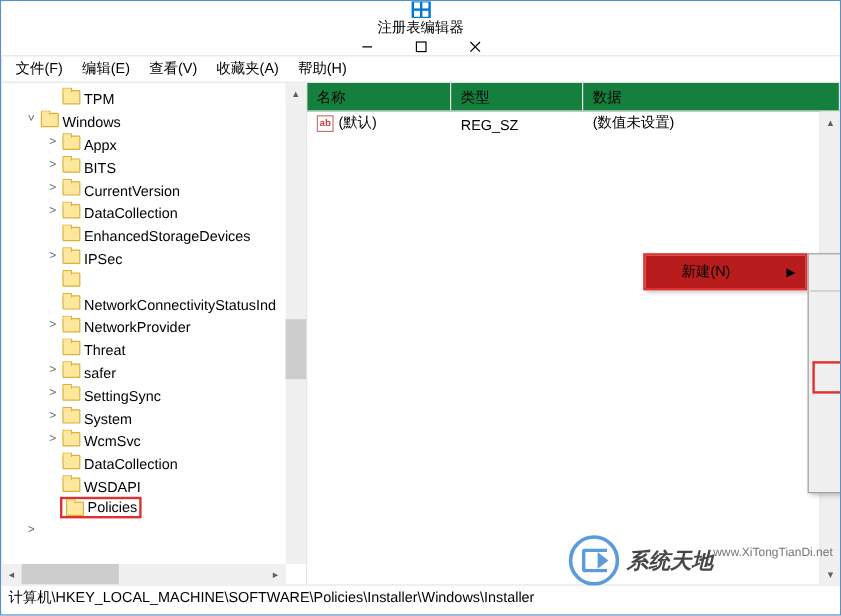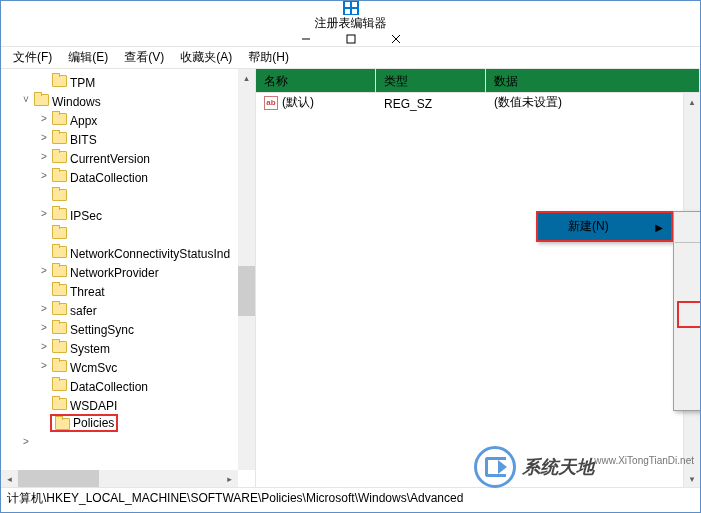--- a/index.html
+++ b/index.html
@@ -30,21 +30,21 @@
 .list-panel { flex: 1; position: relative; overflow: hidden; }
 .list-header { display: flex; height: 24px; border-bottom: 1px solid #e5e5e5; background: #15803d; }
 .list-col { padding: 4px 8px; border-right: 1px solid #e5e5e5; color: #000; }
 .list-body { }
 .list-row { display: flex; height: 20px; align-items: flex-end; }
 .list-cell { padding: 2px 8px; display: flex; align-items: center; overflow: hidden; }
 .string-icon { width: 14px; height: 14px; margin-right: 4px; display: inline-flex; align-items: center; justify-content: center; border: 1px solid #c77; background: #fff; color: #c44; font-size: 8px; font-weight: bold; }
 
 .context-menu { position: absolute; background: #f0f0f0; border: 1px solid #a0a0a0; box-shadow: 2px 2px 4px rgba(0,0,0,.25); z-index: 10; }
 .ctx-item { padding: 5px 26px 5px 30px; cursor: pointer; position: relative; white-space: nowrap; }
-.ctx-item.selected { background: #0369a1; color: #000; }
+.ctx-item.selected { background: #b91c1c; color: #000; }
 .ctx-arrow { position: absolute; right: 8px; top: 50%; transform: translateY(-50%); font-size: 10px; }
 .ctx-sep { height: 1px; background: #c0c0c0; margin: 3px 1px; }
 .menu1 { left: 280px; top: 142px; width: 137px; border: 2px solid #e03030; }
 .menu2 { left: 417px; top: 142px; width: 180px; }
 .menu2 .highlight-red { border: 2px solid #e03030; display: block; margin: 1px 3px; padding: 3px 24px 3px 27px; }
 
 .scrollbar-v { position: absolute; right: 0; top: 24px; bottom: 0; width: 17px; background: #f0f0f0; border-left: 1px solid #e5e5e5; }
 .sb-btn { width: 100%; height: 17px; background: #f0f0f0; display: flex; align-items: center; justify-content: center; color: #606060; font-size: 9px; }
 .sb-thumb { width: 100%; background: #cdcdcd; }
 .tree-sb-v { position: absolute; right: 0; top: 0; bottom: 17px; width: 17px; background: #f0f0f0; }
@@ -133,21 +133,21 @@
           <span><span class="folder-icon"></span><span class="tree-label">CurrentVersion</span></span>
         </div>
         <div class="tree-row">
           <span class="indent" style="width: 36px;"></span>
           <span class="twisty">&gt;</span>
           <span><span class="folder-icon"></span><span class="tree-label">DataCollection</span></span>
         </div>
         <div class="tree-row">
           <span class="indent" style="width: 36px;"></span>
           <span class="twisty"></span>
-          <span><span class="folder-icon"></span></span>
+          <span><span class="folder-icon"></span><span class="tree-label">EnhancedStorageDevices</span></span>
         </div>
         <div class="tree-row">
           <span class="indent" style="width: 36px;"></span>
           <span class="twisty">&gt;</span>
           <span><span class="folder-icon"></span><span class="tree-label">IPSec</span></span>
         </div>
         <div class="tree-row">
           <span class="indent" style="width: 36px;"></span>
           <span class="twisty"></span>
           <span><span class="folder-icon"></span></span>
@@ -259,21 +259,21 @@
       </div>
 
     <div class="scrollbar-v">
       <div class="sb-btn">▴</div>
       <div class="sb-btn" style="position:absolute;bottom:0">▾</div>
     </div>
   </div>
 </div>
 
 <div class="statusbar">
-  <span>计算机\HKEY_LOCAL_MACHINE\SOFTWARE\Policies\Microsoft\Windows\Advanced</span>
+  <span>计算机\HKEY_LOCAL_MACHINE\SOFTWARE\Policies\Installer\Windows\Installer</span>
 </div>
 
 <div class="watermark">
   <div class="watermark-logo"></div>
   <div class="watermark-text">
     <span class="wm-cn">系统天地</span>
     <span class="wm-en">www.XiTongTianDi.net</span>
   </div>
 </div>
 

